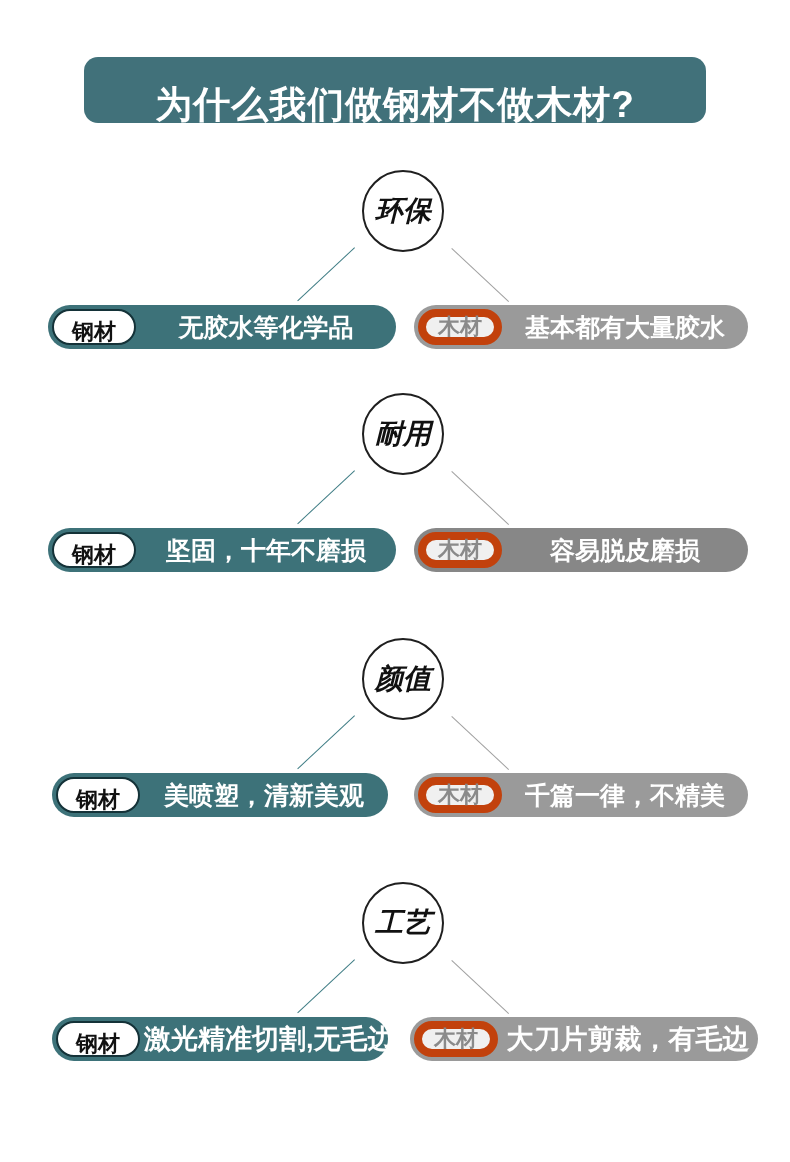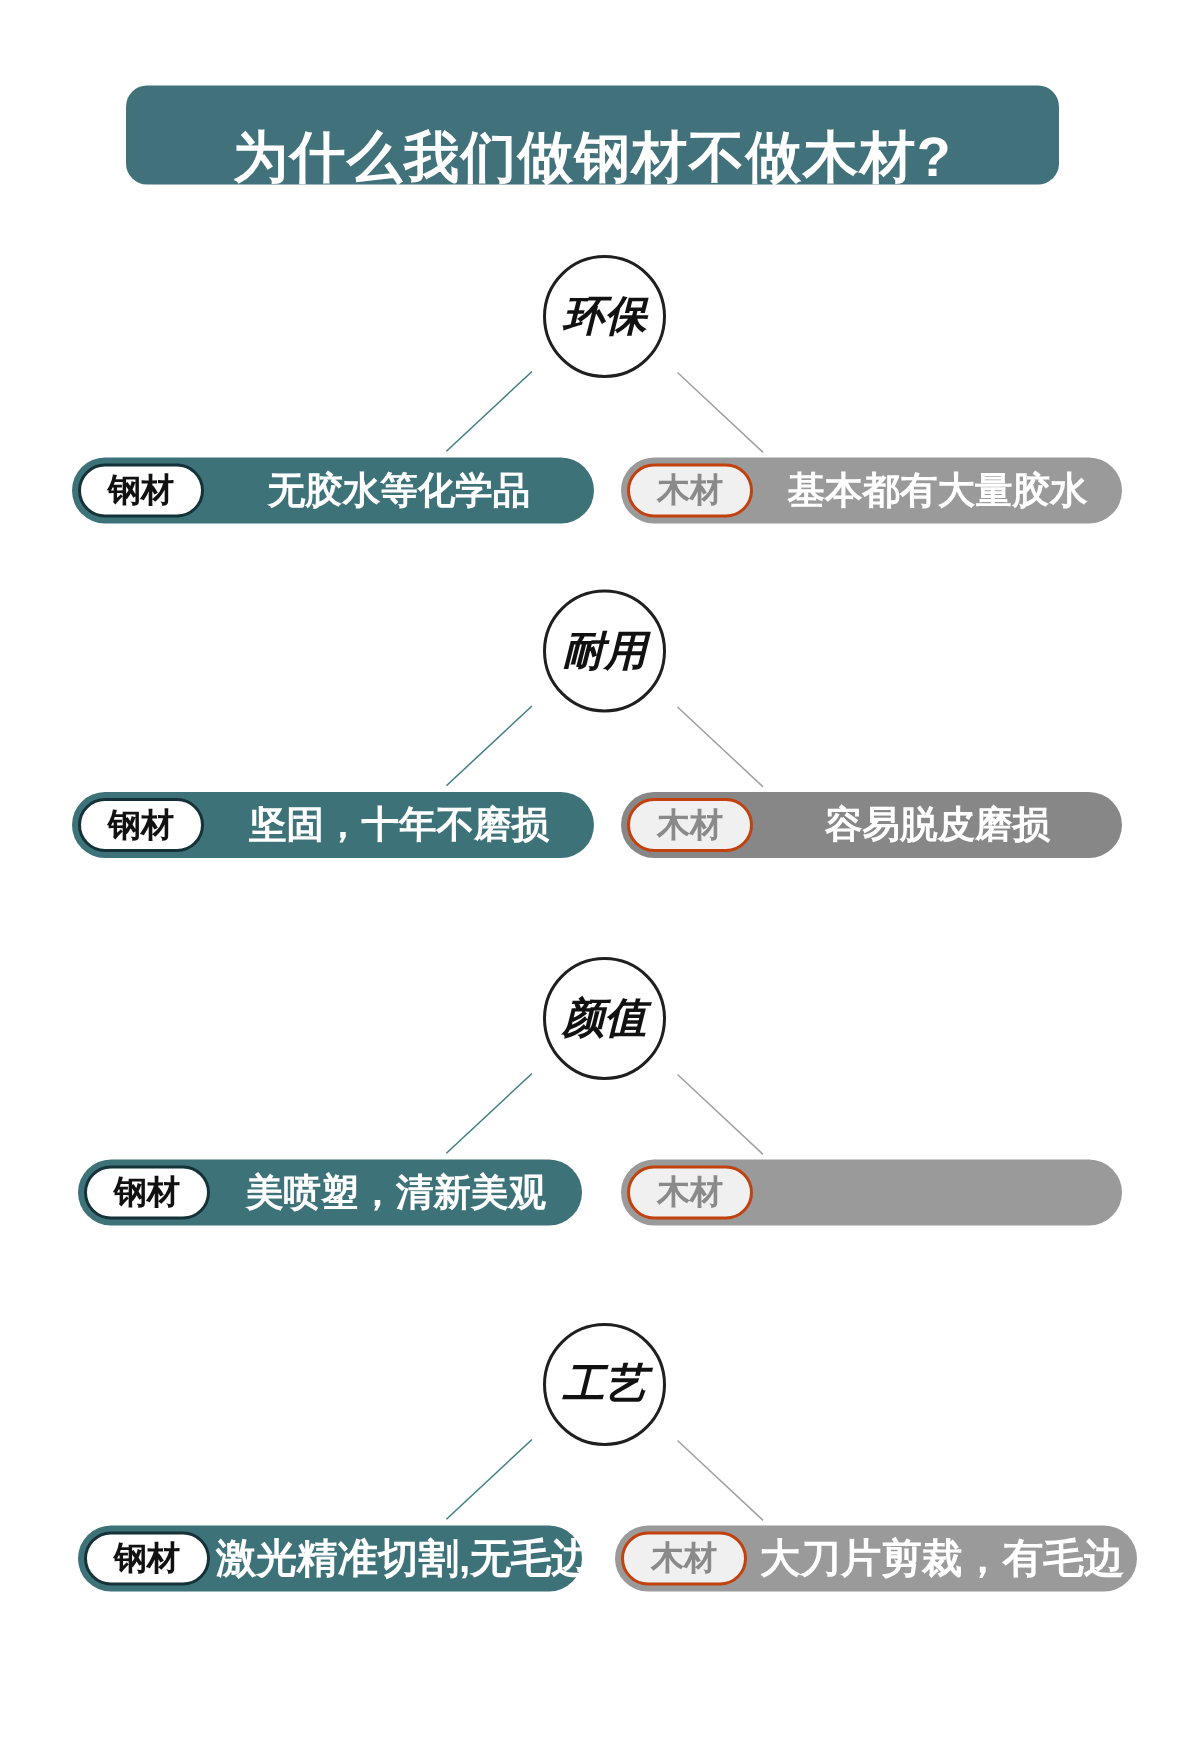--- a/index.html
+++ b/index.html
@@ -121,24 +121,25 @@
     border-radius: 18px;
     display: flex;
     align-items: center;
     justify-content: center;
     box-sizing: border-box;
     flex: 0 0 auto;
   }
   .badge.steel-badge {
     background: #ffffff;
     border: 2px solid #143238;
+    align-items: flex-end;
   }
   .badge.wood-badge {
     background: #f0f0f0;
-    border: 2px solid #c2410c;
+    border: 8px solid #c2410c;
   }
   .badge-text {
     font-size: 22px;
     font-weight: bold;
     line-height: 1;
     white-space: nowrap;
   }
   .badge.steel-badge .badge-text { color: #111111; }
   .badge.wood-badge  .badge-text { color: #8a8a8a; }
 
@@ -216,20 +217,21 @@
     <div class="badge steel-badge">
       <span class="badge-text">钢材</span>
     </div>
     <div class="pill-desc">美喷塑，清新美观</div>
   </div>
 
   <div class="pill wood">
     <div class="badge wood-badge">
       <span class="badge-text">木材</span>
     </div>
+    <div class="pill-desc">千篇一律，不精美</div>
   </div>
 </div>
 
 <div class="row-block" style="top:882px;">
   <div class="cat-circle">
     <span class="cat-label">工艺</span>
   </div>
   <div class="connector left"></div>
   <div class="connector right"></div>
 

